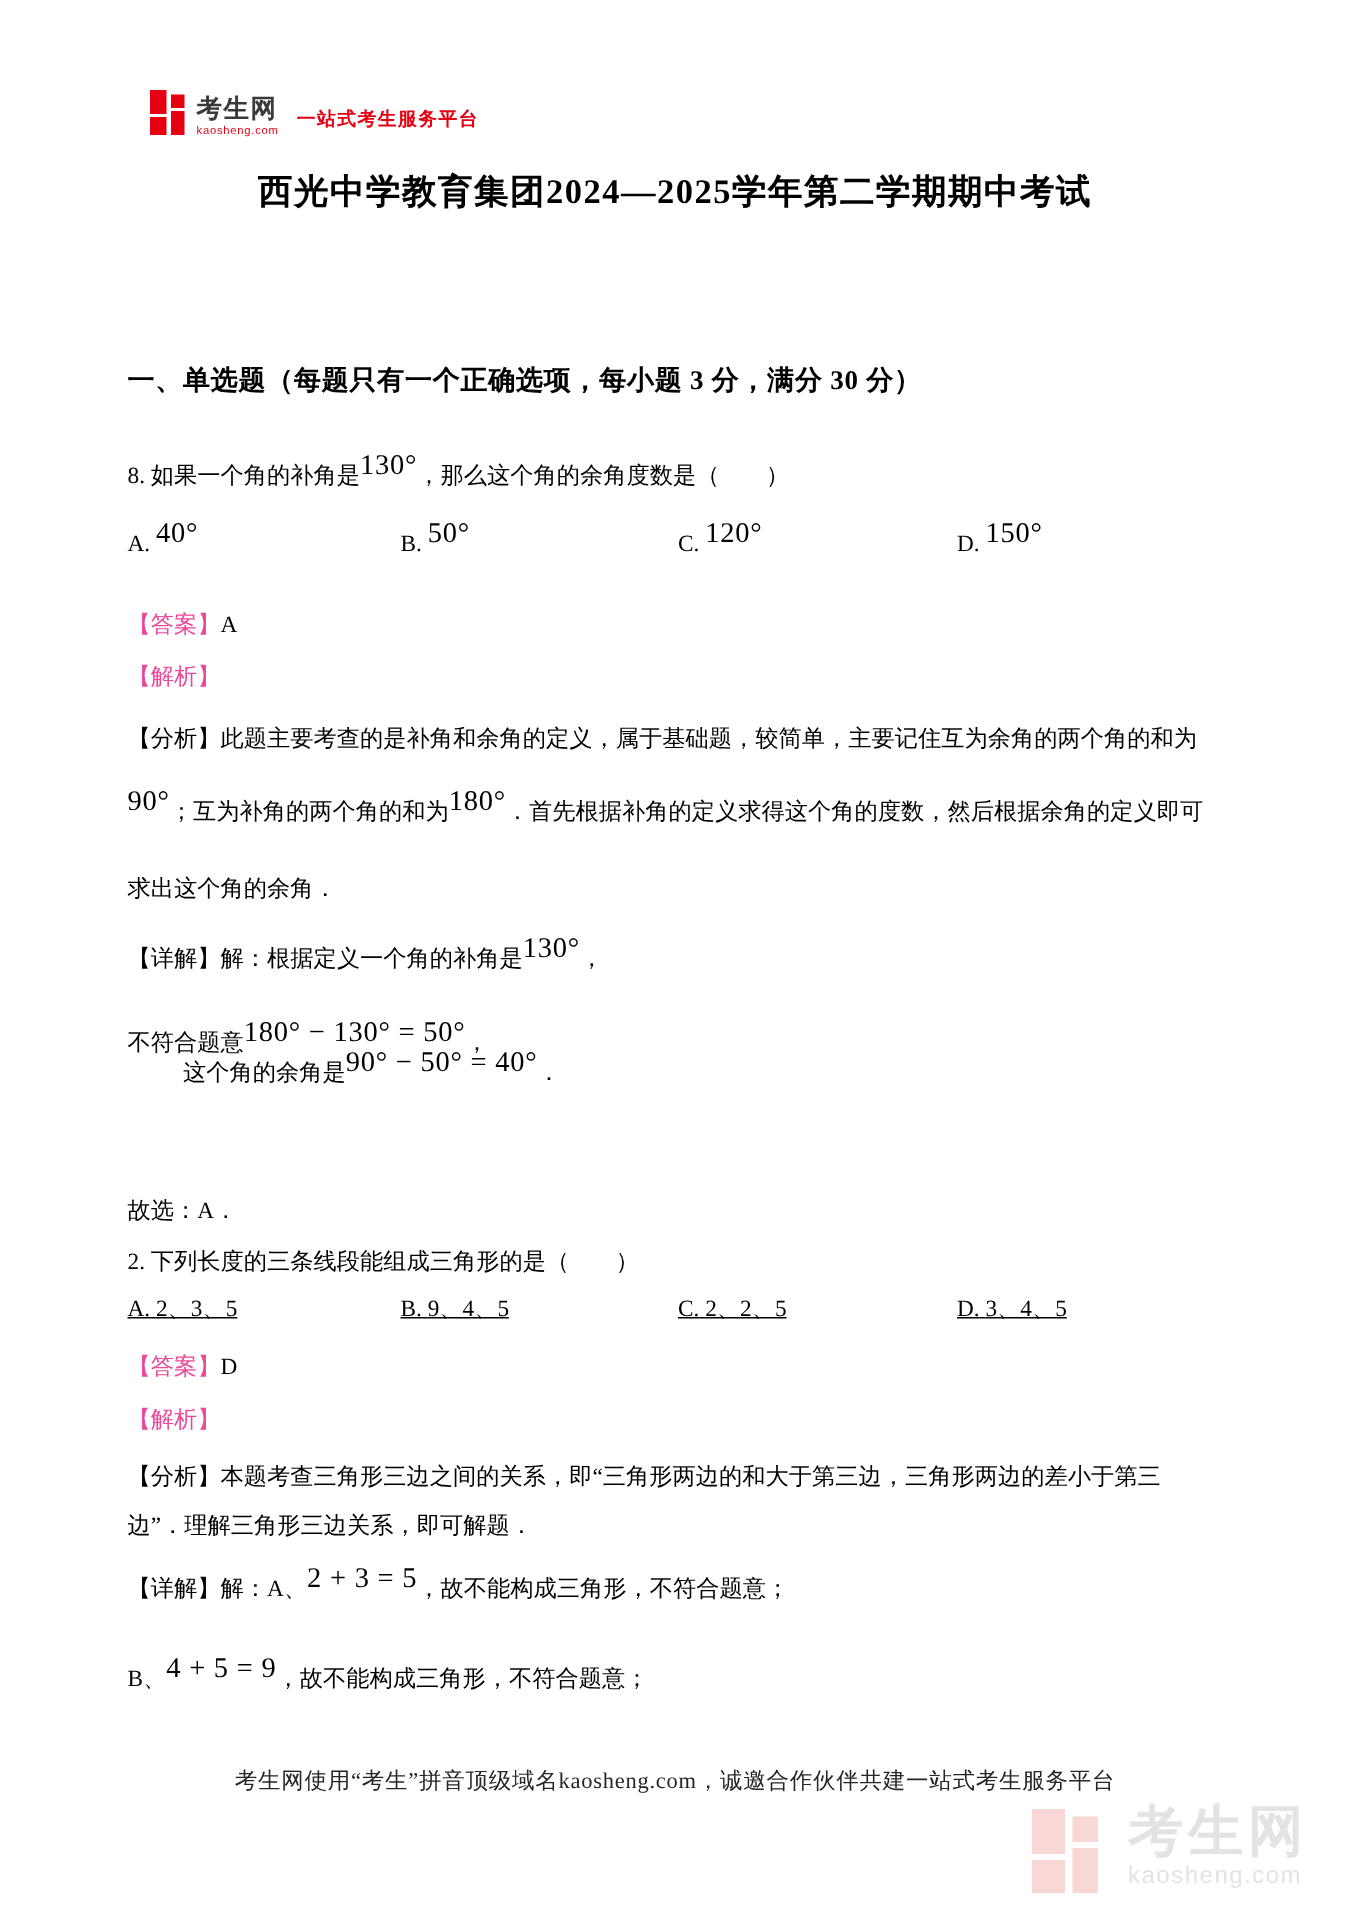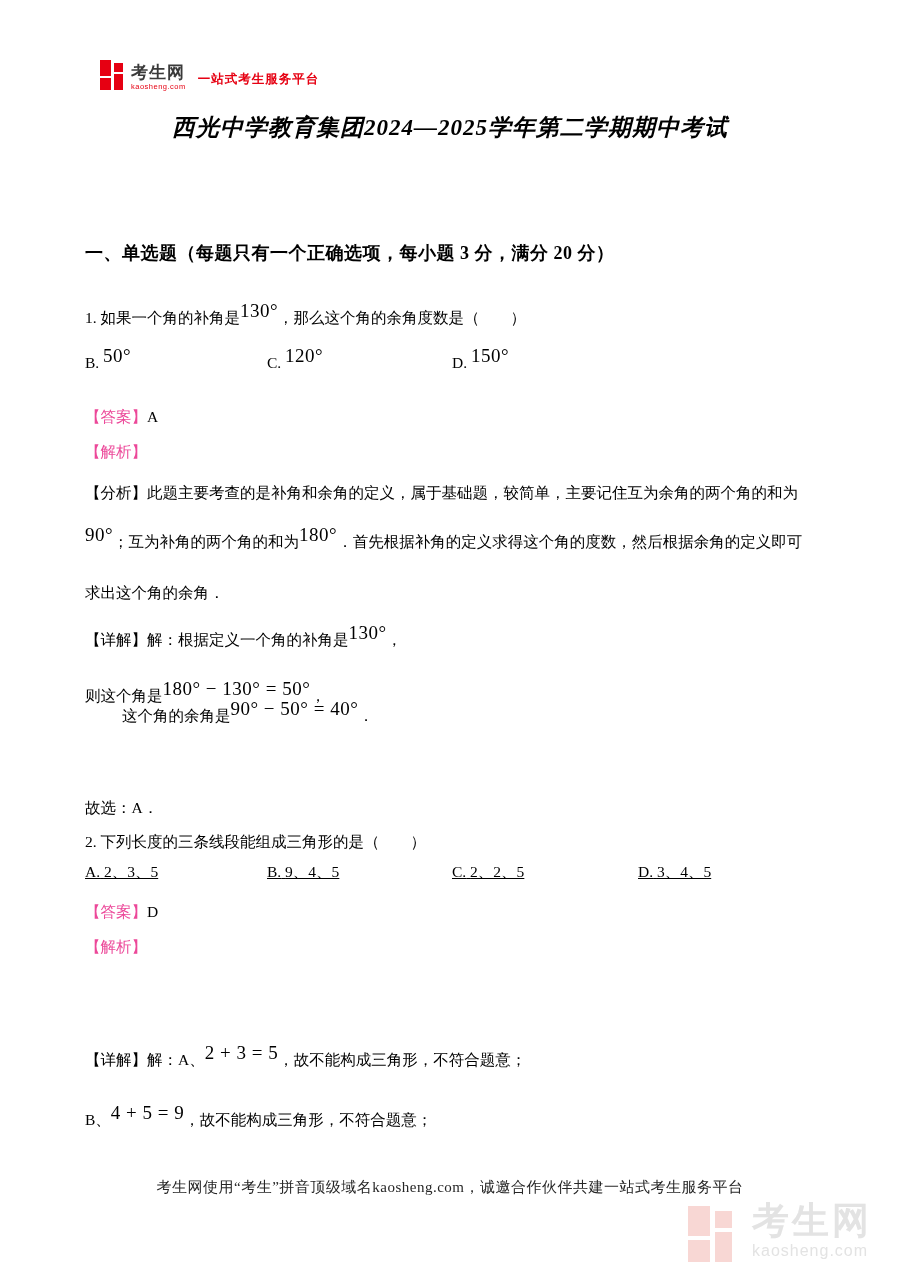--- a/index.html
+++ b/index.html
@@ -31,21 +31,21 @@
   .b1 { left:0; top:2px;  width:11px; height:16px; }
   .b2 { left:0; top:20px; width:11px; height:12px; }
   .b3 { left:14px; top:5px;  width:9px; height:9px; }
   .b4 { left:14px; top:16px; width:9px; height:16px; }
   .logo-brandbox { display:flex; flex-direction:column; line-height:1; margin-right:12px; }
   .logo-brand { font-size:17px; font-weight:bold; color:#3a3a3a; font-family:"Liberation Sans",sans-serif; letter-spacing:1px; }
   .logo-domain { font-size:7.5px; color:#E60012; font-family:"Liberation Sans",sans-serif; margin-top:2px; letter-spacing:0.5px; }
   .logo-tagline { font-size:12.5px; font-weight:bold; color:#E60012; padding-bottom:2px; letter-spacing:1px;font-family:Liberation Mono, monospace; }
 
   
-  .title    { top:112px; font-size:23px; font-weight:bold; letter-spacing:1px;font-style:italic; }
+  .title    { top:112px; font-size:23px; font-weight:bold; letter-spacing:1px; }
   .subtitle { top:172px; font-size:22px; font-weight:bold; letter-spacing:2px; }
   .section  { top:241px; font-size:18px; font-weight:bold; letter-spacing:0.5px; }
 
   
   .q1stem      { top:296px; }
   .q1opts      { top:345px; }
   .ans1        { top:402px; }
   .jiexi1      { top:437px; }
   .ana1a       { top:478px; }
   .ana1b       { top:520px; }
@@ -93,27 +93,28 @@
         <div class="b b4"></div>
     </div>
     <div class="logo-brandbox">
       <span class="logo-brand">考生网</span>
       <span class="logo-domain">kaosheng.com</span>
     </div>
     <span class="logo-tagline">一站式考生服务平台</span>
   </div>
 
   <div class="abs title center">西光中学教育集团2024—2025学年第二学期期中考试</div>
-  <div class="abs section">一、单选题（每题只有一个正确选项，每小题 3 分，满分 20 分）</div>
+  <div class="abs section">一、单选题（每题只有一个正确选项，每小题 3 分，满分 30 分）</div>
 
   <div class="abs body-text q1stem">
-    <span>1. 如果一个角的补角是</span><span class="m">130°</span><span>，那么这个角的余角度数是（　　）</span>
+    <span>8. 如果一个角的补角是</span><span class="m">130°</span><span>，那么这个角的余角度数是（　　）</span>
   </div>
 
   <div class="abs q1opts opt-grid">
+    <div class="opt"><span>A.</span> <span class="m">40°</span></div>
     <div class="opt"><span>B.</span> <span class="m">50°</span></div>
     <div class="opt"><span>C.</span> <span class="m">120°</span></div>
     <div class="opt"><span>D.</span> <span class="m">150°</span></div>
   </div>
 
   <div class="abs body-text ans1">
     <span class="blue">【答案】</span><span>A</span>
   </div>
   <div class="abs body-text jiexi1">
     <span class="blue">【解析】</span>
@@ -123,40 +124,44 @@
   </div>
   <div class="abs body-text ana1b">
     <span class="m">90°</span><span>；互为补角的两个角的和为</span><span class="m">180°</span><span>．首先根据补角的定义求得这个角的度数，然后根据余角的定义即可</span>
   </div>
   <div class="abs body-text ana1c">求出这个角的余角．</div>
 
   <div class="abs body-text det1a">
     <span>【详解】</span><span>解：根据定义一个角的补角是</span><span class="m">130°</span><span>，</span>
   </div>
   <div class="abs body-text det1b">
-    <span>则这个角是</span><span class="m">180° − 130° = 50°</span><span>，</span>
+    <span>不符合题意</span><span class="m">180° − 130° = 50°</span><span>，</span>
   </div>
   <div class="abs body-text det1c">
     <span>这个角的余角是</span><span class="m">90° − 50° = 40°</span><span>．</span>
   </div>
   <div class="abs body-text concl1">故选：A．</div>
 
   <div class="abs body-text q2stem">2. 下列长度的三条线段能组成三角形的是（　　）</div>
   <div class="abs q2opts opt-grid">
     <div class="opt"><span>A.</span> <span>2、3、5</span></div>
     <div class="opt"><span>B.</span> <span>9、4、5</span></div>
     <div class="opt"><span>C.</span> <span>2、2、5</span></div>
     <div class="opt"><span>D.</span> <span>3、4、5</span></div>
   </div>
 
   <div class="abs body-text ans2">
     <span class="blue">【答案】</span><span>D</span>
   </div>
   <div class="abs body-text jiexi2">
     <span class="blue">【解析】</span>
+  </div>
+  <div class="abs body-text ana2">
+    <span>【分析】</span><span>本题考查三角形三边之间的关系，即“三角形两边的和大于第三边，三角形两边的差小于第三</span><br>
+    <span>边”．理解三角形三边关系，即可解题．</span>
   </div>
   <div class="abs body-text det2a">
     <span>【详解】</span><span>解：A、</span><span class="m">2 + 3 = 5</span><span>，故不能构成三角形，不符合题意；</span>
   </div>
   <div class="abs body-text det2b">
     <span>B、</span><span class="m">4 + 5 = 9</span><span>，故不能构成三角形，不符合题意；</span>
   </div>
 
   <div class="abs footer center">考生网使用“考生”拼音顶级域名kaosheng.com，诚邀合作伙伴共建一站式考生服务平台</div>
 

